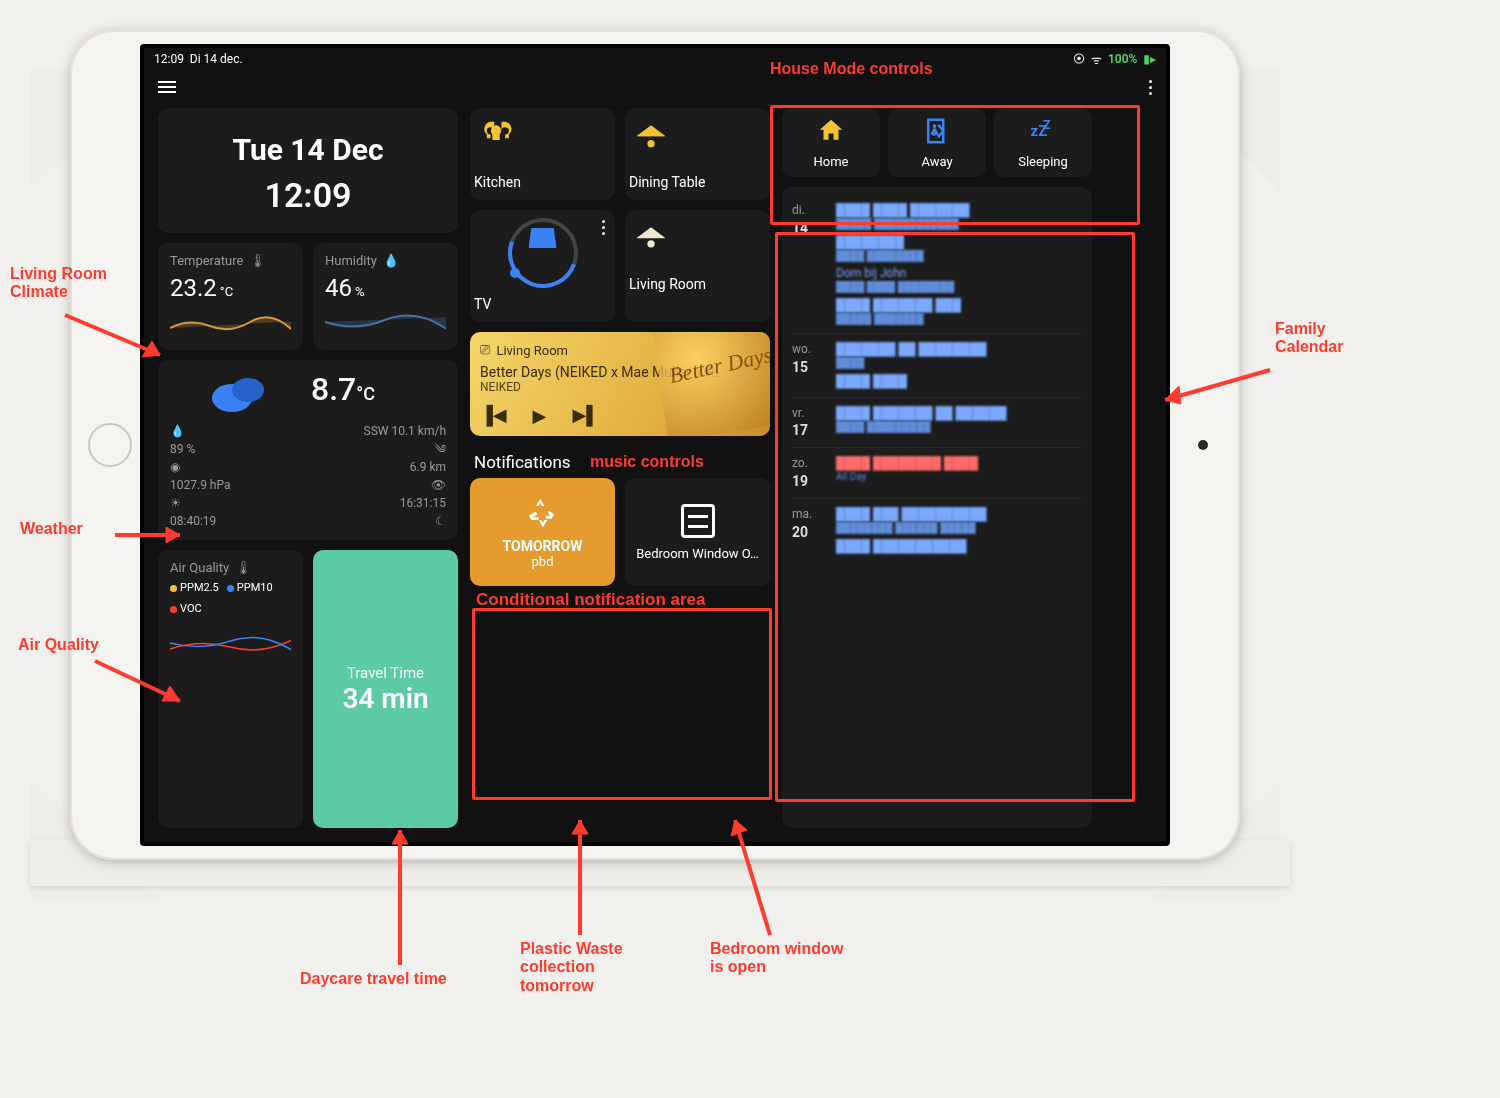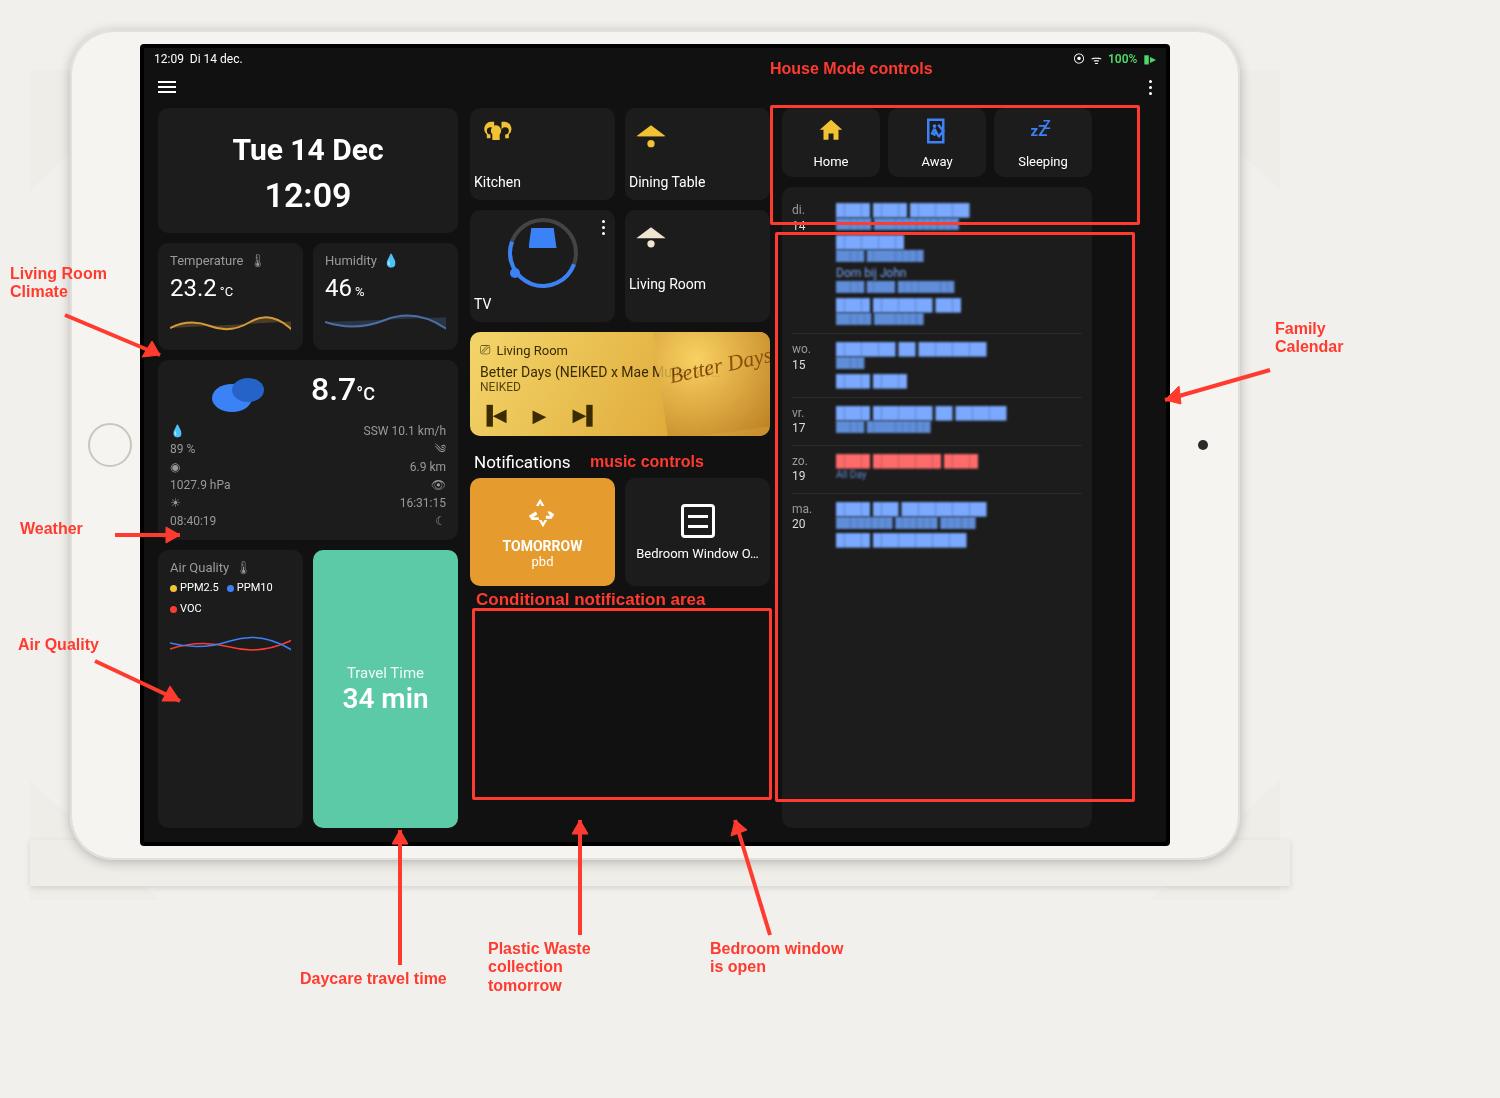--- a/index.html
+++ b/index.html
@@ -135,21 +135,21 @@
 
   
   .modes{display:grid;grid-template-columns:repeat(3,1fr);gap:8px;}
   .mode{background:var(--card);border-radius:10px;text-align:center;padding:8px 2px;}
   .mode svg{width:30px;height:30px;}
   .mode .ml{font-size:13px;margin-top:4px;}
   .agenda{flex:1;background:var(--card);border-radius:10px;padding:8px 10px;font-size:12px;overflow:hidden;}
   .ag-day{display:flex;gap:10px;padding:8px 0;border-top:1px solid #2a2a2a;}
   .ag-day:first-child{border-top:none;}
   .ag-date{width:34px;flex-shrink:0;color:var(--muted);line-height:1.3;}
-  .ag-date b{display:block;font-size:12px;color:#ddd;font-weight:400;}
+  .ag-date b{display:block;font-size:14px;color:#ddd;font-weight:700;}
   .ag-ev{flex:1;display:flex;flex-direction:column;gap:4px;}
   .ag-item{line-height:1.25;}
   .ag-item .t{color:#7aa9ff;filter:blur(1px);}
   .ag-item .sub{color:#5f8dd8;font-size:10px;filter:blur(1px);}
   .ag-item.red .t{color:#ff6b6b;}
 
   
   .annot{position:absolute;pointer-events:none;font-family:Arial,sans-serif;font-weight:700;color:var(--annot);}
   .annot-box{position:absolute;border:3px solid var(--annot);border-radius:2px;}
   .annot-label{font-size:16px;line-height:1.15;white-space:pre;}
@@ -465,21 +465,21 @@
 
 <div class="annot annot-label" style="left:476px;top:590px;font-size:17px">Conditional notification area</div>
 <div class="annot-box" style="left:472px;top:608px;width:300px;height:192px"></div>
 
 <div class="annot annot-label" style="left:300px;top:970px">Daycare travel time</div>
 <svg class="arrow" style="left:370px;top:820px;width:60px;height:150px">
     <path d="M30,145 L30,10" stroke-width="4"></path>
     <path d="M30,10 l-8,14 l16,0 z"></path>
   </svg>
 
-<div class="annot annot-label" style="left:488px;top:940px">Plastic Waste
+<div class="annot annot-label" style="left:520px;top:940px">Plastic Waste
 collection
 tomorrow</div>
 <svg class="arrow" style="left:555px;top:810px;width:50px;height:130px">
     <path d="M25,125 L25,10" stroke-width="4"></path>
     <path d="M25,10 l-8,14 l16,0 z"></path>
   </svg>
 
 <div class="annot annot-label" style="left:710px;top:940px">Bedroom window
 is open</div>
 <svg class="arrow" style="left:720px;top:810px;width:70px;height:130px">

